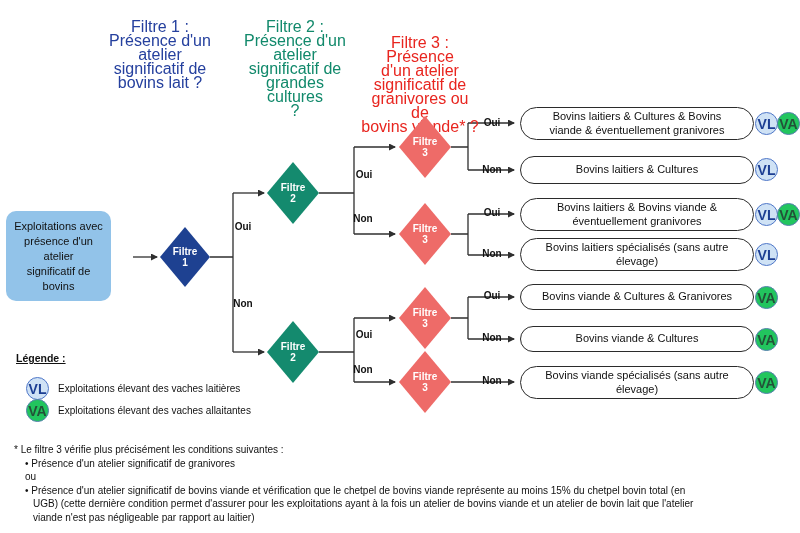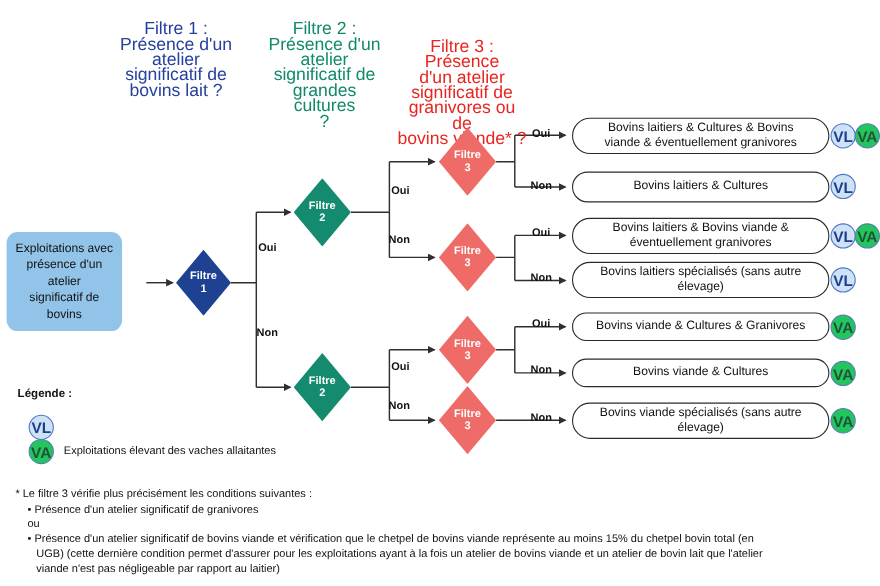--- a/index.html
+++ b/index.html
@@ -31,21 +31,21 @@
     display:flex; align-items:center; justify-content:center; text-align:center;
     font-size:11px; line-height:13.5px; white-space:pre-line; padding:0 8px;
   }
   .elabel { font-size:10px; font-weight:bold; transform:translate(-50%,-50%); color:#111; }
   .badge {
     width:23px; height:23px; border-radius:50%; display:flex; align-items:center; justify-content:center;
     font-size:14px; font-weight:bold;
   }
   .vl { background:#cfe2f5; border:1.5px solid #4f77c8; color:#1c3e93; }
   .va { background:#22c55e; border:1.5px solid #567fae; color:#235138;text-align:right; }
-  .legend-title { font-size:10.5px; font-weight:bold; }
+  .legend-title { font-size:10.5px; font-weight:bold; text-decoration:underline; }
   .legend-text { font-size:10px; line-height:14px; }
   .fnote { font-size:10px; line-height:13.5px; width:782px;margin-top:12px; }
   .fnote .ind { margin-left:11px; }
   .hang { white-space:pre-line; padding-left:8px; text-indent:-8px; }
 </style>
 </head>
 <body>
 
 <div id="stage">
 
@@ -146,20 +146,21 @@
   <span class="abs badge vl" style="left:755px; top:158px;">VL</span>
   <span class="abs badge vl" style="left:755px; top:203px;">VL</span>
   <span class="abs badge va" style="left:777px; top:203px;">VA</span>
   <span class="abs badge vl" style="left:755px; top:243px;">VL</span>
   <span class="abs badge va" style="left:755px; top:286px;">VA</span>
   <span class="abs badge va" style="left:755px; top:328px;">VA</span>
   <span class="abs badge va" style="left:755px; top:371px;">VA</span>
 
   <div class="abs legend-title" style="left:16px; top:352px;">Légende :</div>
   <span class="abs badge vl" style="left:26px; top:377px;">VL</span>
+  <div class="abs legend-text" style="left:58px; top:382px;">Exploitations élevant des vaches laitières</div>
   <span class="abs badge va" style="left:26px; top:399px;">VA</span>
   <div class="abs legend-text" style="left:58px; top:404px;">Exploitations élevant des vaches allaitantes</div>
 
   <div class="abs fnote" style="left:14px; top:431px;">
     <div>* Le filtre 3 vérifie plus précisément les conditions suivantes :</div>
     <div class="ind">• Présence d'un atelier significatif de granivores</div>
     <div class="ind">ou</div>
     <div class="ind hang">• Présence d'un atelier significatif de bovins viande et vérification que le chetpel de bovins viande représente au moins 15% du chetpel bovin total (en
 UGB) (cette dernière condition permet d'assurer pour les exploitations ayant à la fois un atelier de bovins viande et un atelier de bovin lait que l'atelier
 viande n'est pas négligeable par rapport au laitier)</div>

